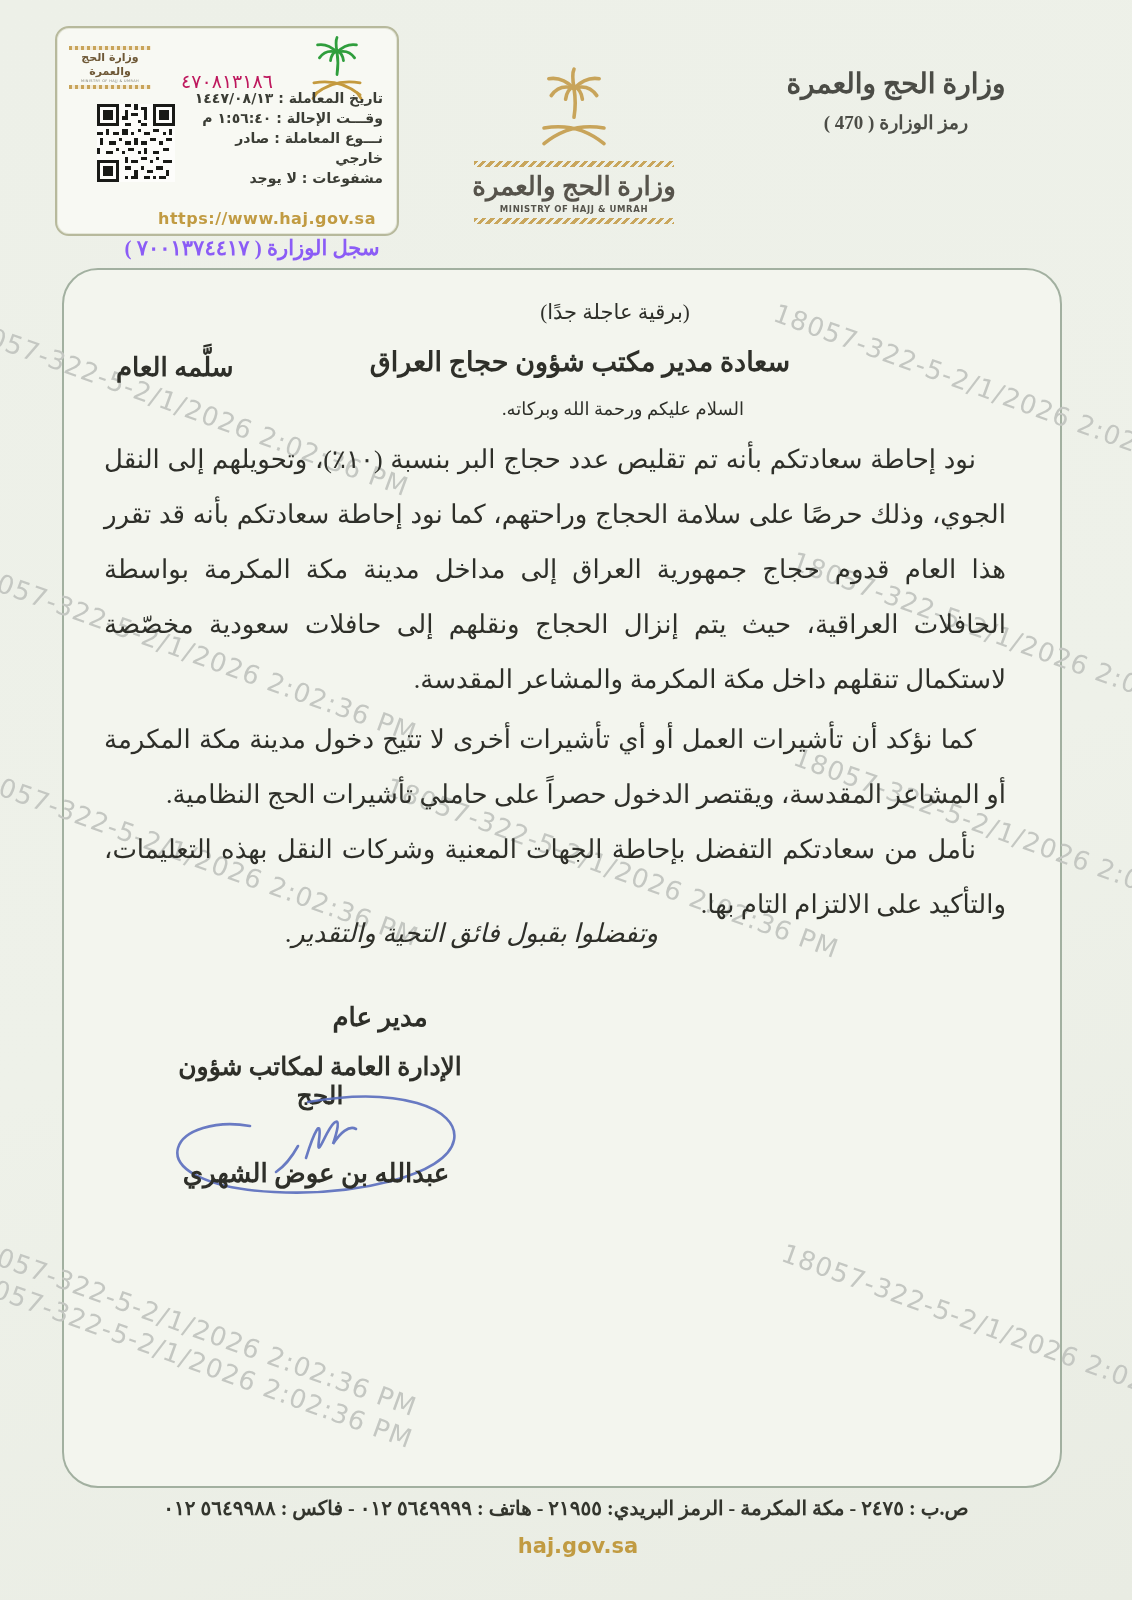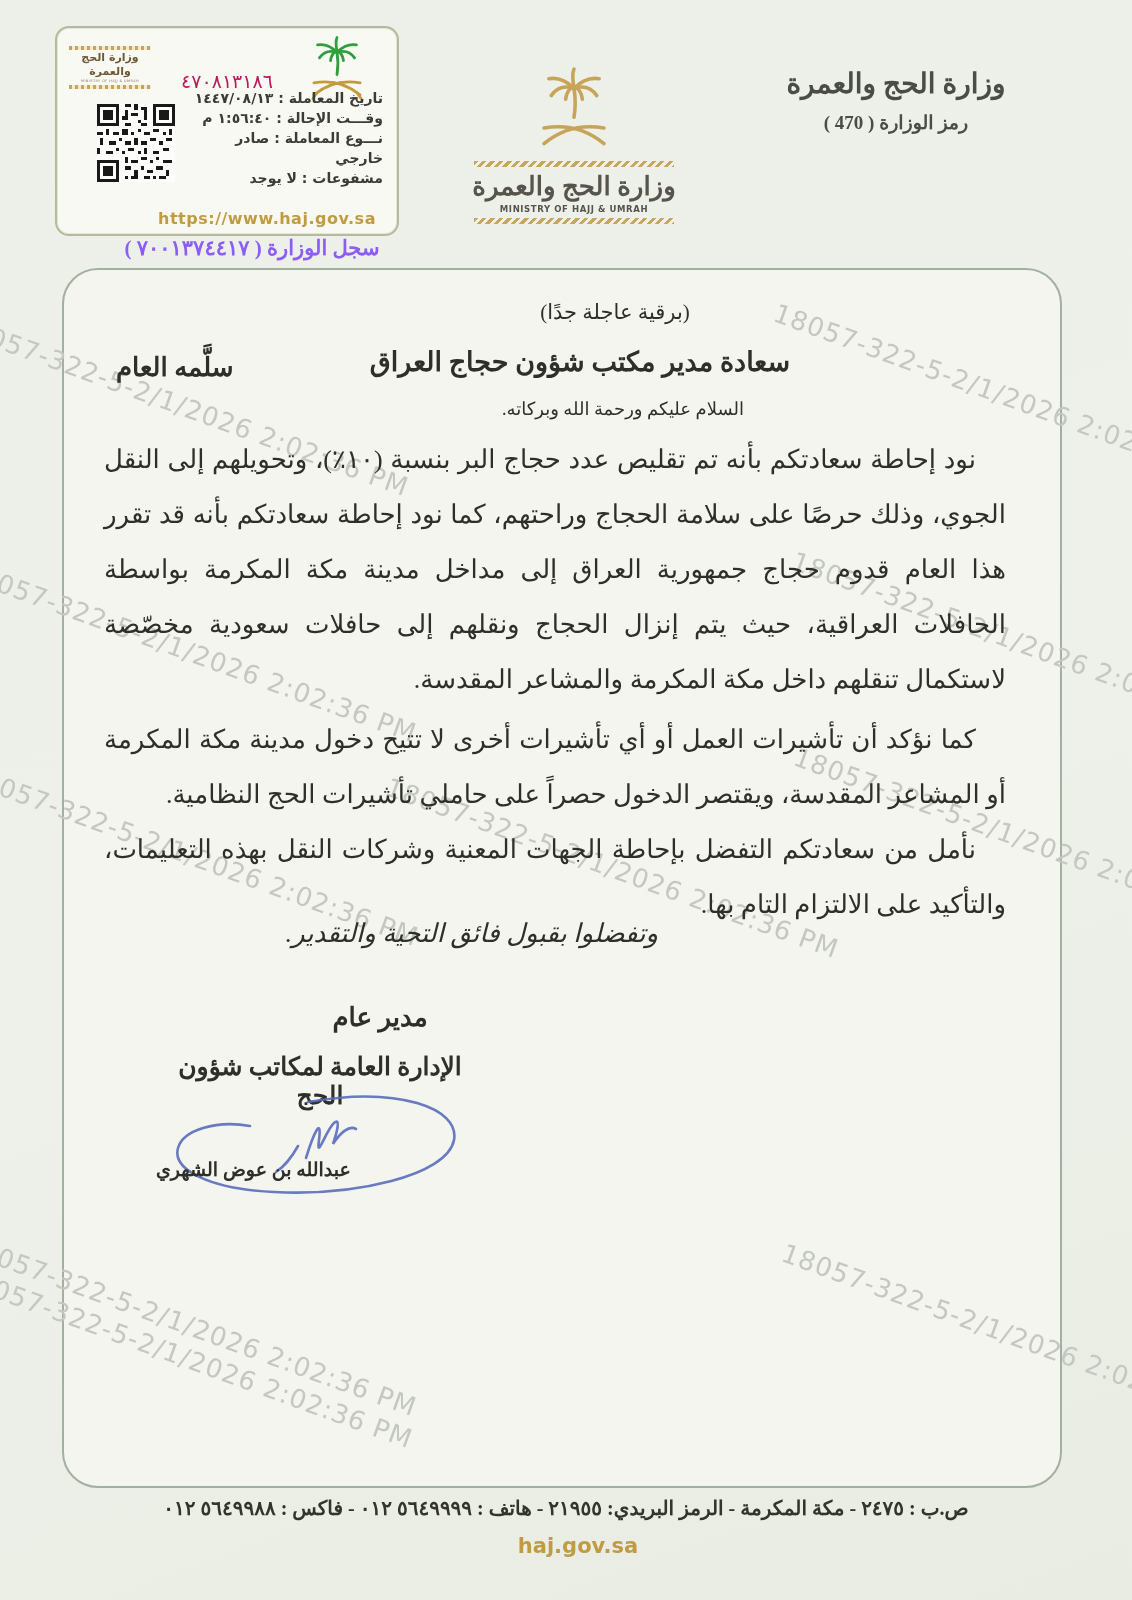--- a/index.html
+++ b/index.html
@@ -51,22 +51,22 @@
   .greeting{right:388px;top:398px;direction:rtl;font-size:18px;white-space:nowrap;}
   .para{left:104px;width:902px;direction:rtl;font-size:26px;line-height:55px;
     text-align:justify;text-align-last:right;text-indent:30px;}
   .p1{top:432px;} .p2{top:712px;} .p3{top:822px;}
   .closing{right:474px;top:918px;direction:rtl;font-size:26px;white-space:nowrap;font-style:italic;}
   .sig-title1{left:260px;top:1002px;width:240px;text-align:center;direction:rtl;
     font-size:26px;font-weight:bold;}
   .sig-title2{left:152px;top:1052px;width:336px;text-align:center;direction:rtl;
     font-size:25px;font-weight:bold;}
   .sig-scribble{left:158px;top:1086px;width:312px;height:124px;}
-  .sig-name{left:156px;top:1158px;width:320px;text-align:left;direction:rtl;
-    font-size:19px;font-weight:bold;}
+  .sig-name{left:156px;top:1158px;width:320px;text-align:center;direction:rtl;
+    font-size:26px;font-weight:bold;}
   
   .footer-address{left:0;top:1496px;width:100%;text-align:center;direction:rtl;
     font-size:20px;font-weight:bold;color:#33352d;}
   .footer-site{left:0;top:1534px;width:100%;text-align:center;
     font-family:"DejaVu Sans",sans-serif;font-size:21px;font-weight:bold;color:#c19b42;margin-left:12px;}
 </style>
 </head>
 <body>
 
 <div class="abs stamp">

